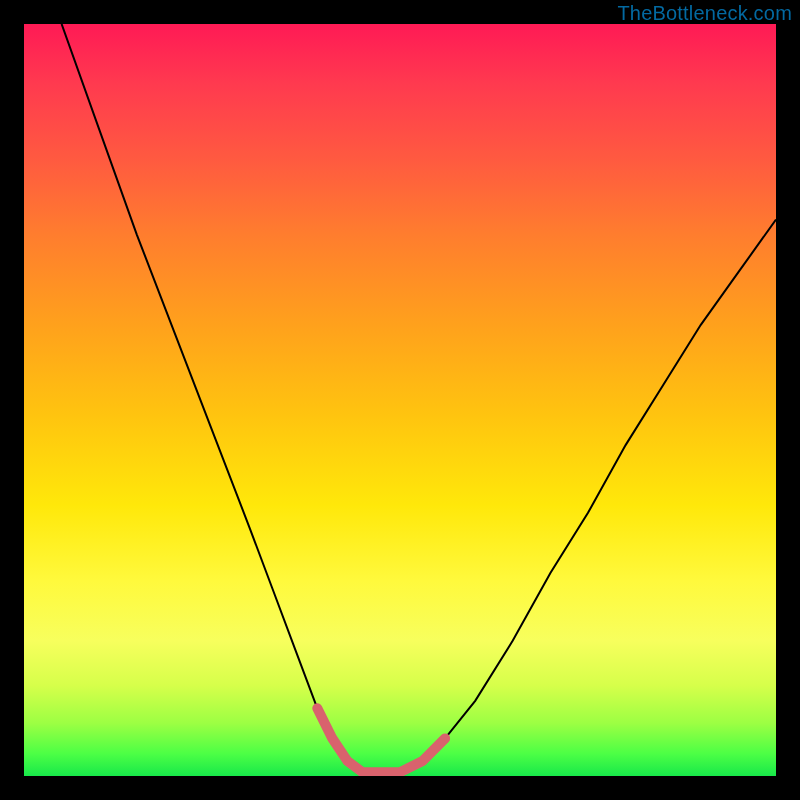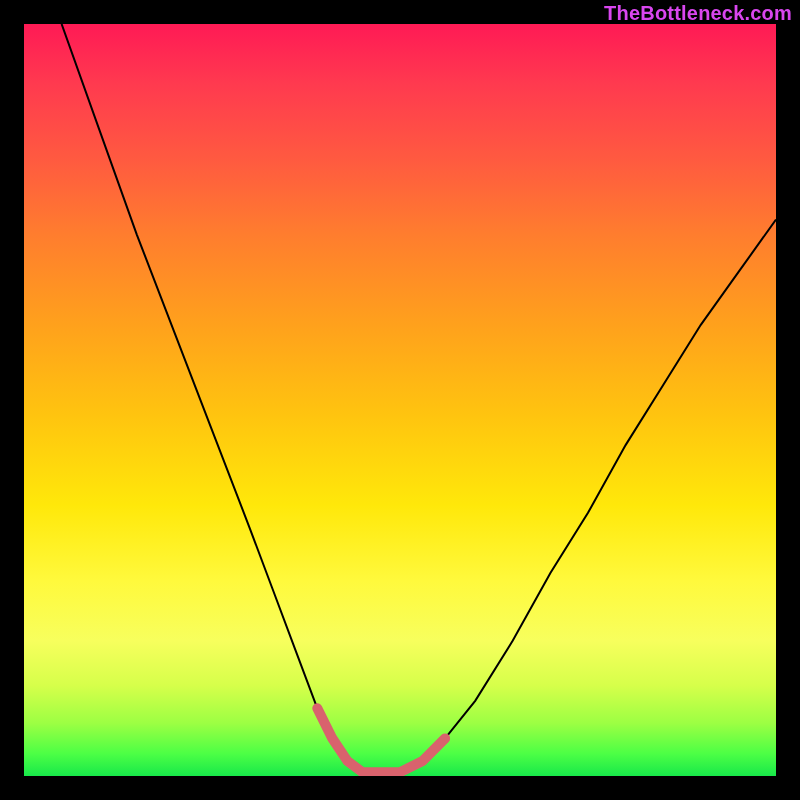--- a/index.html
+++ b/index.html
@@ -45,23 +45,23 @@
     position: absolute;
     left: 0;
     top: 0;
     width: 752px;
     height: 752px;
   }
   .watermark {
     position: absolute;
     top: 2px;
     right: 8px;
-    color: #d946ef;
+    color: #0369a1;
     font-size: 20px;
-    font-weight: 700;
+    font-weight: 400;
     letter-spacing: 0.2px;
     user-select: none;
   }
 </style>
 </head>
 <body>
 
 <div class="stage">
 
   <div class="watermark">TheBottleneck.com</div>

